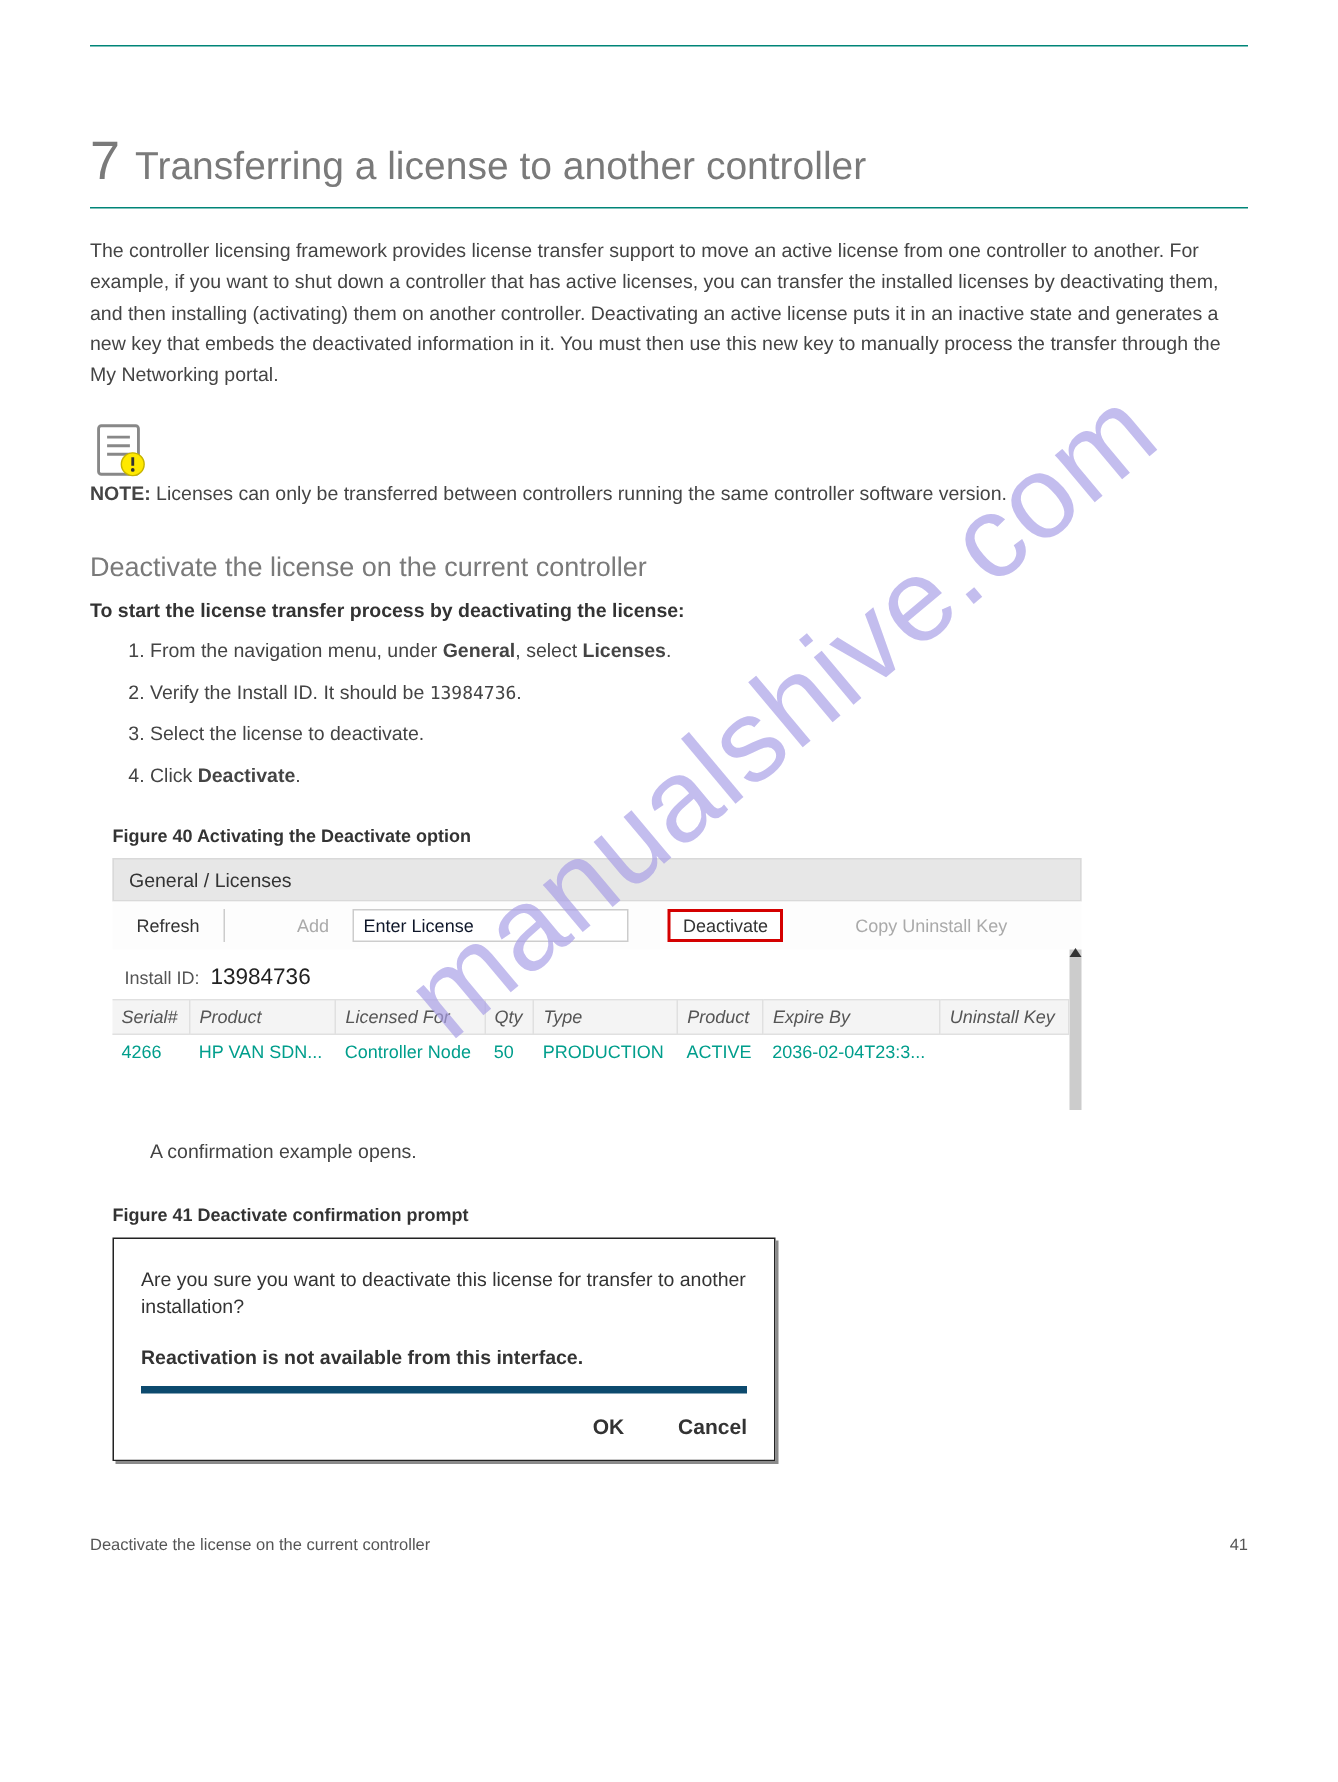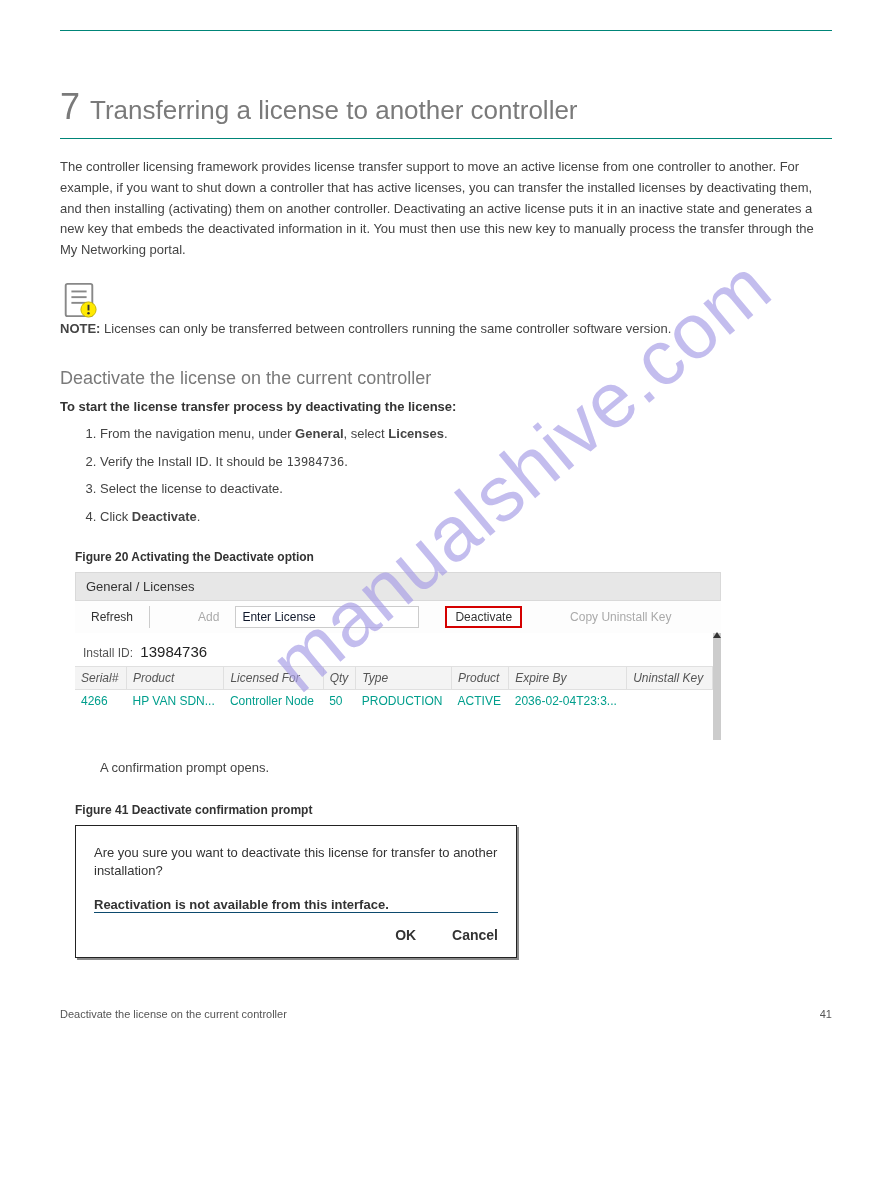--- a/index.html
+++ b/index.html
@@ -178,21 +178,22 @@
   .dialog {
     background: #fff;
     padding: 18px 18px 14px 18px;
     font-family: "Segoe UI", Tahoma, sans-serif;
     font-size: 13px;
     color: #333;
   }
   .dialog .q { margin-bottom: 16px; line-height:1.4; }
   .dialog .warn {
     font-weight: bold;
-    border-bottom: 1px solid #0c4a6e;
+    padding-bottom: 12px;
+    border-bottom: 5px solid #0c4a6e;
     margin-bottom: 14px;
   }
   .dialog .btns {
     text-align: right;
     font-weight: bold;
     font-size: 14px;
   }
   .dialog .btns span { margin-left: 32px; }
 
   .footer {
@@ -258,21 +259,21 @@
   <div class="steps-intro">To start the license transfer process by deactivating the license:</div>
 
   <ol class="steps">
     <li>From the navigation menu, under <b>General</b>, select <b>Licenses</b>.</li>
     <li>Verify the Install ID. It should be <code>13984736</code>.</li>
     <li>Select the license to deactivate.</li>
     <li>Click <b>Deactivate</b>.</li>
   </ol>
 
   <div class="figure-caption">
-    <span class="num">Figure 20</span>
+    <span class="num">Figure 40</span>
     <span>Activating the Deactivate option</span>
   </div>
 
   <div class="screenshot1">
     <div class="ss1-header">General / Licenses</div>
     <div class="ss1-toolbar">
       <span class="ss1-btn">Refresh</span>
       <span class="ss1-divider"></span>
       <span class="ss1-btn disabled">Add</span>
       <span class="ss1-input">Enter License</span>
@@ -307,21 +308,21 @@
           <td>ACTIVE</td>
           <td>2036-02-04T23:3...</td>
           <td></td>
         </tr>
       </tbody>
         </table>
       <div style="height:28px"></div>
     </div>
   </div>
 
-  <div class="body-text" style="margin-left:40px;">A confirmation prompt opens.</div>
+  <div class="body-text" style="margin-left:40px;">A confirmation example opens.</div>
 
   <div class="figure-caption">
     <span class="num">Figure 41</span>
     <span>Deactivate confirmation prompt</span>
   </div>
 
   <div class="shadow-wrap">
     <div class="dialog">
       <div class="q">Are you sure you want to deactivate this license for transfer to another installation?</div>
       <div class="warn">Reactivation is not available from this interface.</div>

